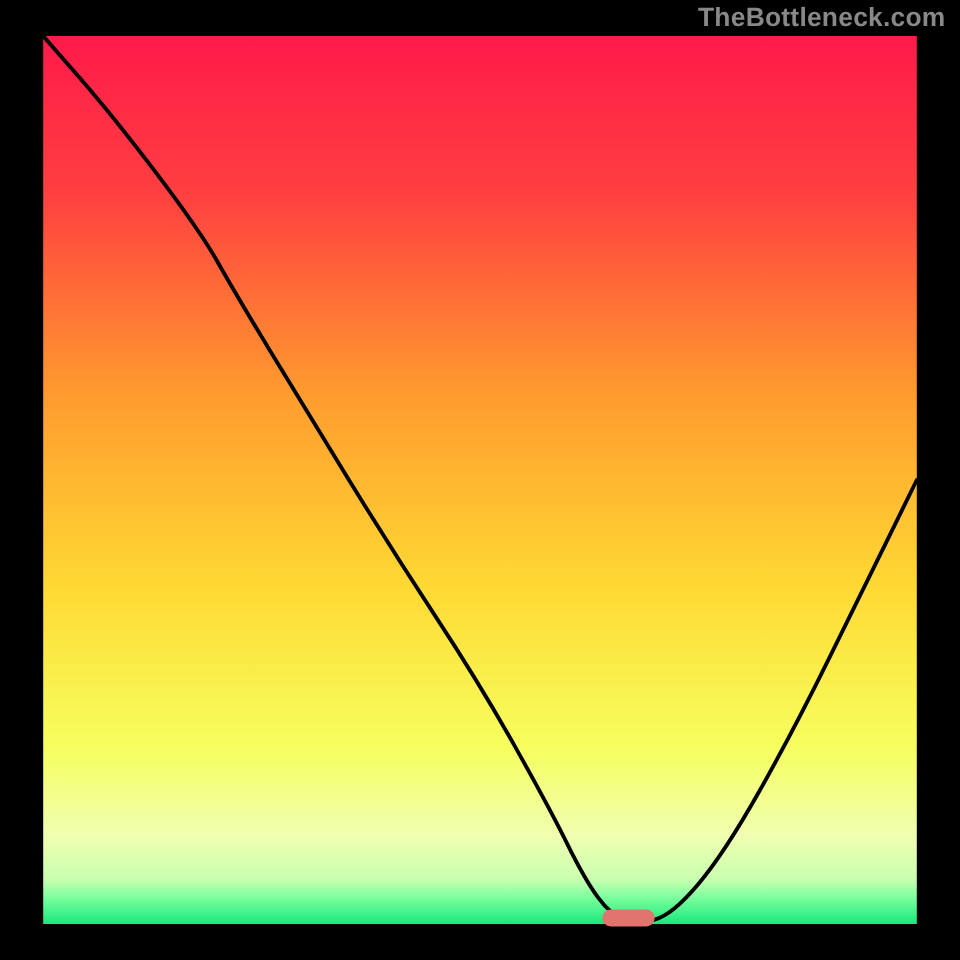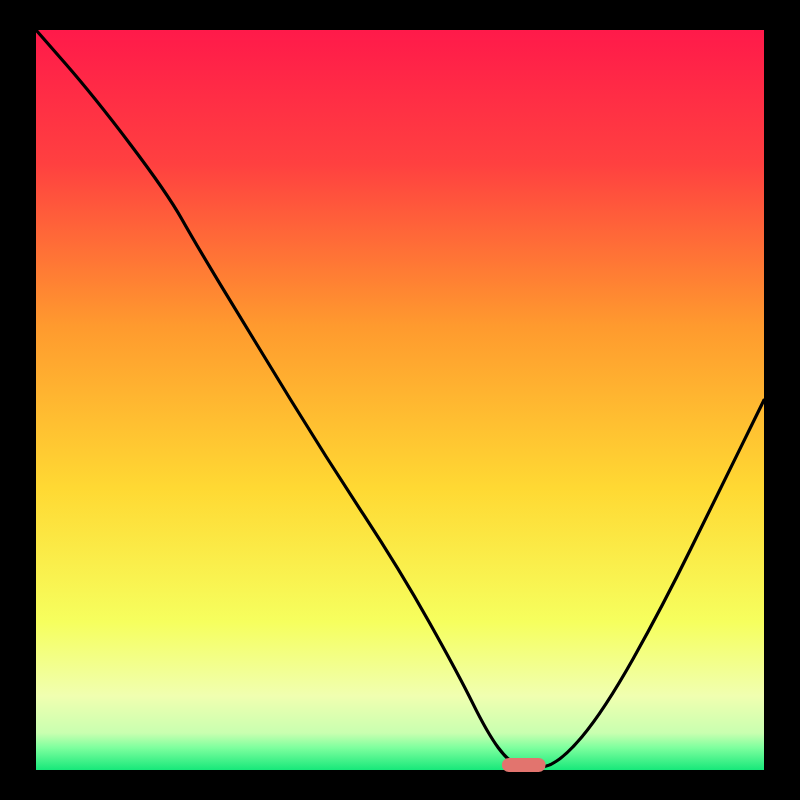--- a/index.html
+++ b/index.html
@@ -56,13 +56,14 @@
     <g>
 
       <rect x="36" y="30" width="728" height="740" fill="url(#bg-grad)"></rect>
 
       <path id="curve-path" fill="none" stroke="#000" stroke-width="3.2" stroke-linecap="round" stroke-linejoin="round" d="M 36.0 30.0 Q 36.0 30.0 65.1 63.3 Q 94.2 96.6 130.6 144.7 Q 167.0 192.8 181.6 218.7 Q 196.2 244.6 225.3 292.7 Q 254.4 340.8 290.8 400.0 Q 327.2 459.2 363.6 514.7 Q 400.0 570.2 429.1 622.0 Q 458.2 673.8 472.8 703.4 Q 487.4 733.0 498.3 747.8 Q 509.2 762.6 520.1 766.3 Q 531.0 770.0 545.6 766.3 Q 560.2 762.6 582.0 736.7 Q 603.8 710.8 633.0 659.0 Q 662.1 607.2 691.2 548.0 Q 720.3 488.8 742.2 444.4 T 764.0 400.0"></path>
 
       <rect id="min-marker" rx="7" ry="7" height="14" fill="#e2746e" x="501.9" y="758.0" width="43.7"></rect>
     </g>
   </svg>
 
+  <div class="watermark">TheBottleneck.com</div>
 </div>
 
 </body></html>

